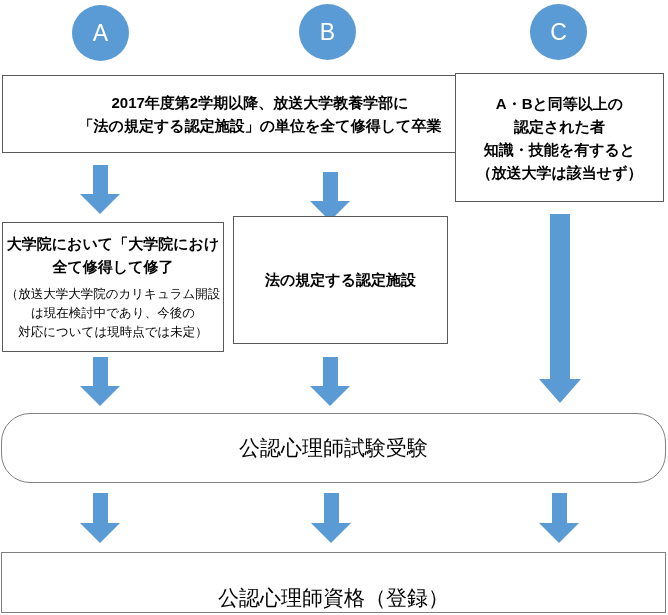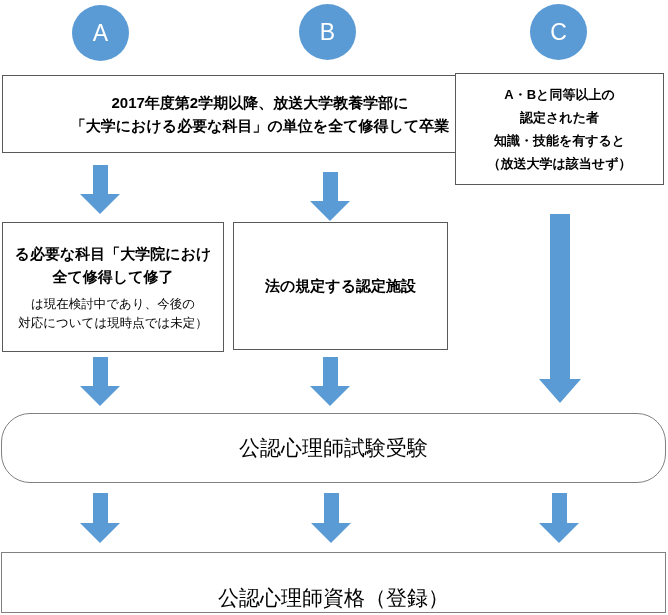--- a/index.html
+++ b/index.html
@@ -36,27 +36,27 @@
     background: #ffffff;
     border: 1px solid var(--box-border, #595959);
     display: flex; flex-direction: column;
     align-items: center; justify-content: center;
     text-align: center;
   }
   .box .ln { white-space: nowrap; }
 
   .box.entry-ab { left: 2px; top: 75px; width: 516px; height: 78px;
                   font-weight: bold; font-size: 15px; line-height: 23px; }
-  .box.entry-c  { left: 455px; top: 73px; width: 209px; height: 112px;
-                  font-weight: bold; font-size: 13px; line-height: 23px; }
+  .box.entry-c  { left: 455px; top: 73px; width: 209px; height: 129px;
+                  font-weight: bold; font-size: 15px; line-height: 23px; }
   .box.grad     { left: 2px; top: 222px; width: 222px; height: 130px;
                   font-size: 15px; line-height: 23px; }
   .box.grad .main { font-weight: bold; }
   .box.grad .note { font-weight: normal; font-size: 12.5px; line-height: 19px; margin-top: 7px; }
-  .box.practice { left: 233px; top: 222px; width: 215px; height: 128px;
+  .box.practice { left: 233px; top: 216px; width: 215px; height: 128px;
                   font-weight: bold; font-size: 15px; line-height: 24px; }
 
   .box.wide {
     border-color: var(--wide-border, #808080);
     font-size: 21px; font-weight: normal;
   }
   .box.exam { left: 1px; top: 413px; width: 665px; height: 70px; border-radius: 29px; }
   .box.reg  { left: 1px; top: 552px; width: 665px; height: 61px; justify-content: flex-end; }
 
   
@@ -98,45 +98,46 @@
   </div>
   <div class="badge b">
     <span>B</span>
   </div>
   <div class="badge c">
     <span>C</span>
   </div>
 
   <div class="box entry-ab">
     <div class="ln">2017年度第2学期以降、放送大学教養学部に</div>
-    <div class="ln">「大学における必要な科目」の単位を全て修得して卒業</div>
+    <div class="ln">「法の規定する認定施設」の単位を全て修得して卒業</div>
   </div>
 
   <div class="box entry-c">
     <div class="ln">A・Bと同等以上の</div>
     <div class="ln">認定された者</div>
     <div class="ln">知識・技能を有すると</div>
     <div class="ln">（放送大学は該当せず）</div>
   </div>
 
   <div class="arrow a1">
     <div class="shaft"></div>
       <div class="head"></div>
   </div>
   <div class="arrow b1">
     <div class="shaft"></div>
       <div class="head"></div>
   </div>
 
   <div class="box grad">
     <div class="main">
-      <div class="ln">る必要な科目「大学院におけ</div>
+      <div class="ln">大学院において「大学院におけ</div>
       <div class="ln">全て修得して修了</div>
     </div>
     <div class="note">
+      <div class="ln">（放送大学大学院のカリキュラム開設</div>
       <div class="ln">は現在検討中であり、今後の</div>
       <div class="ln">対応については現時点では未定）</div>
     </div>
   </div>
 
   <div class="box practice">
     <div class="ln">法の規定する認定施設</div>
   </div>
 
   <div class="arrow a2">

